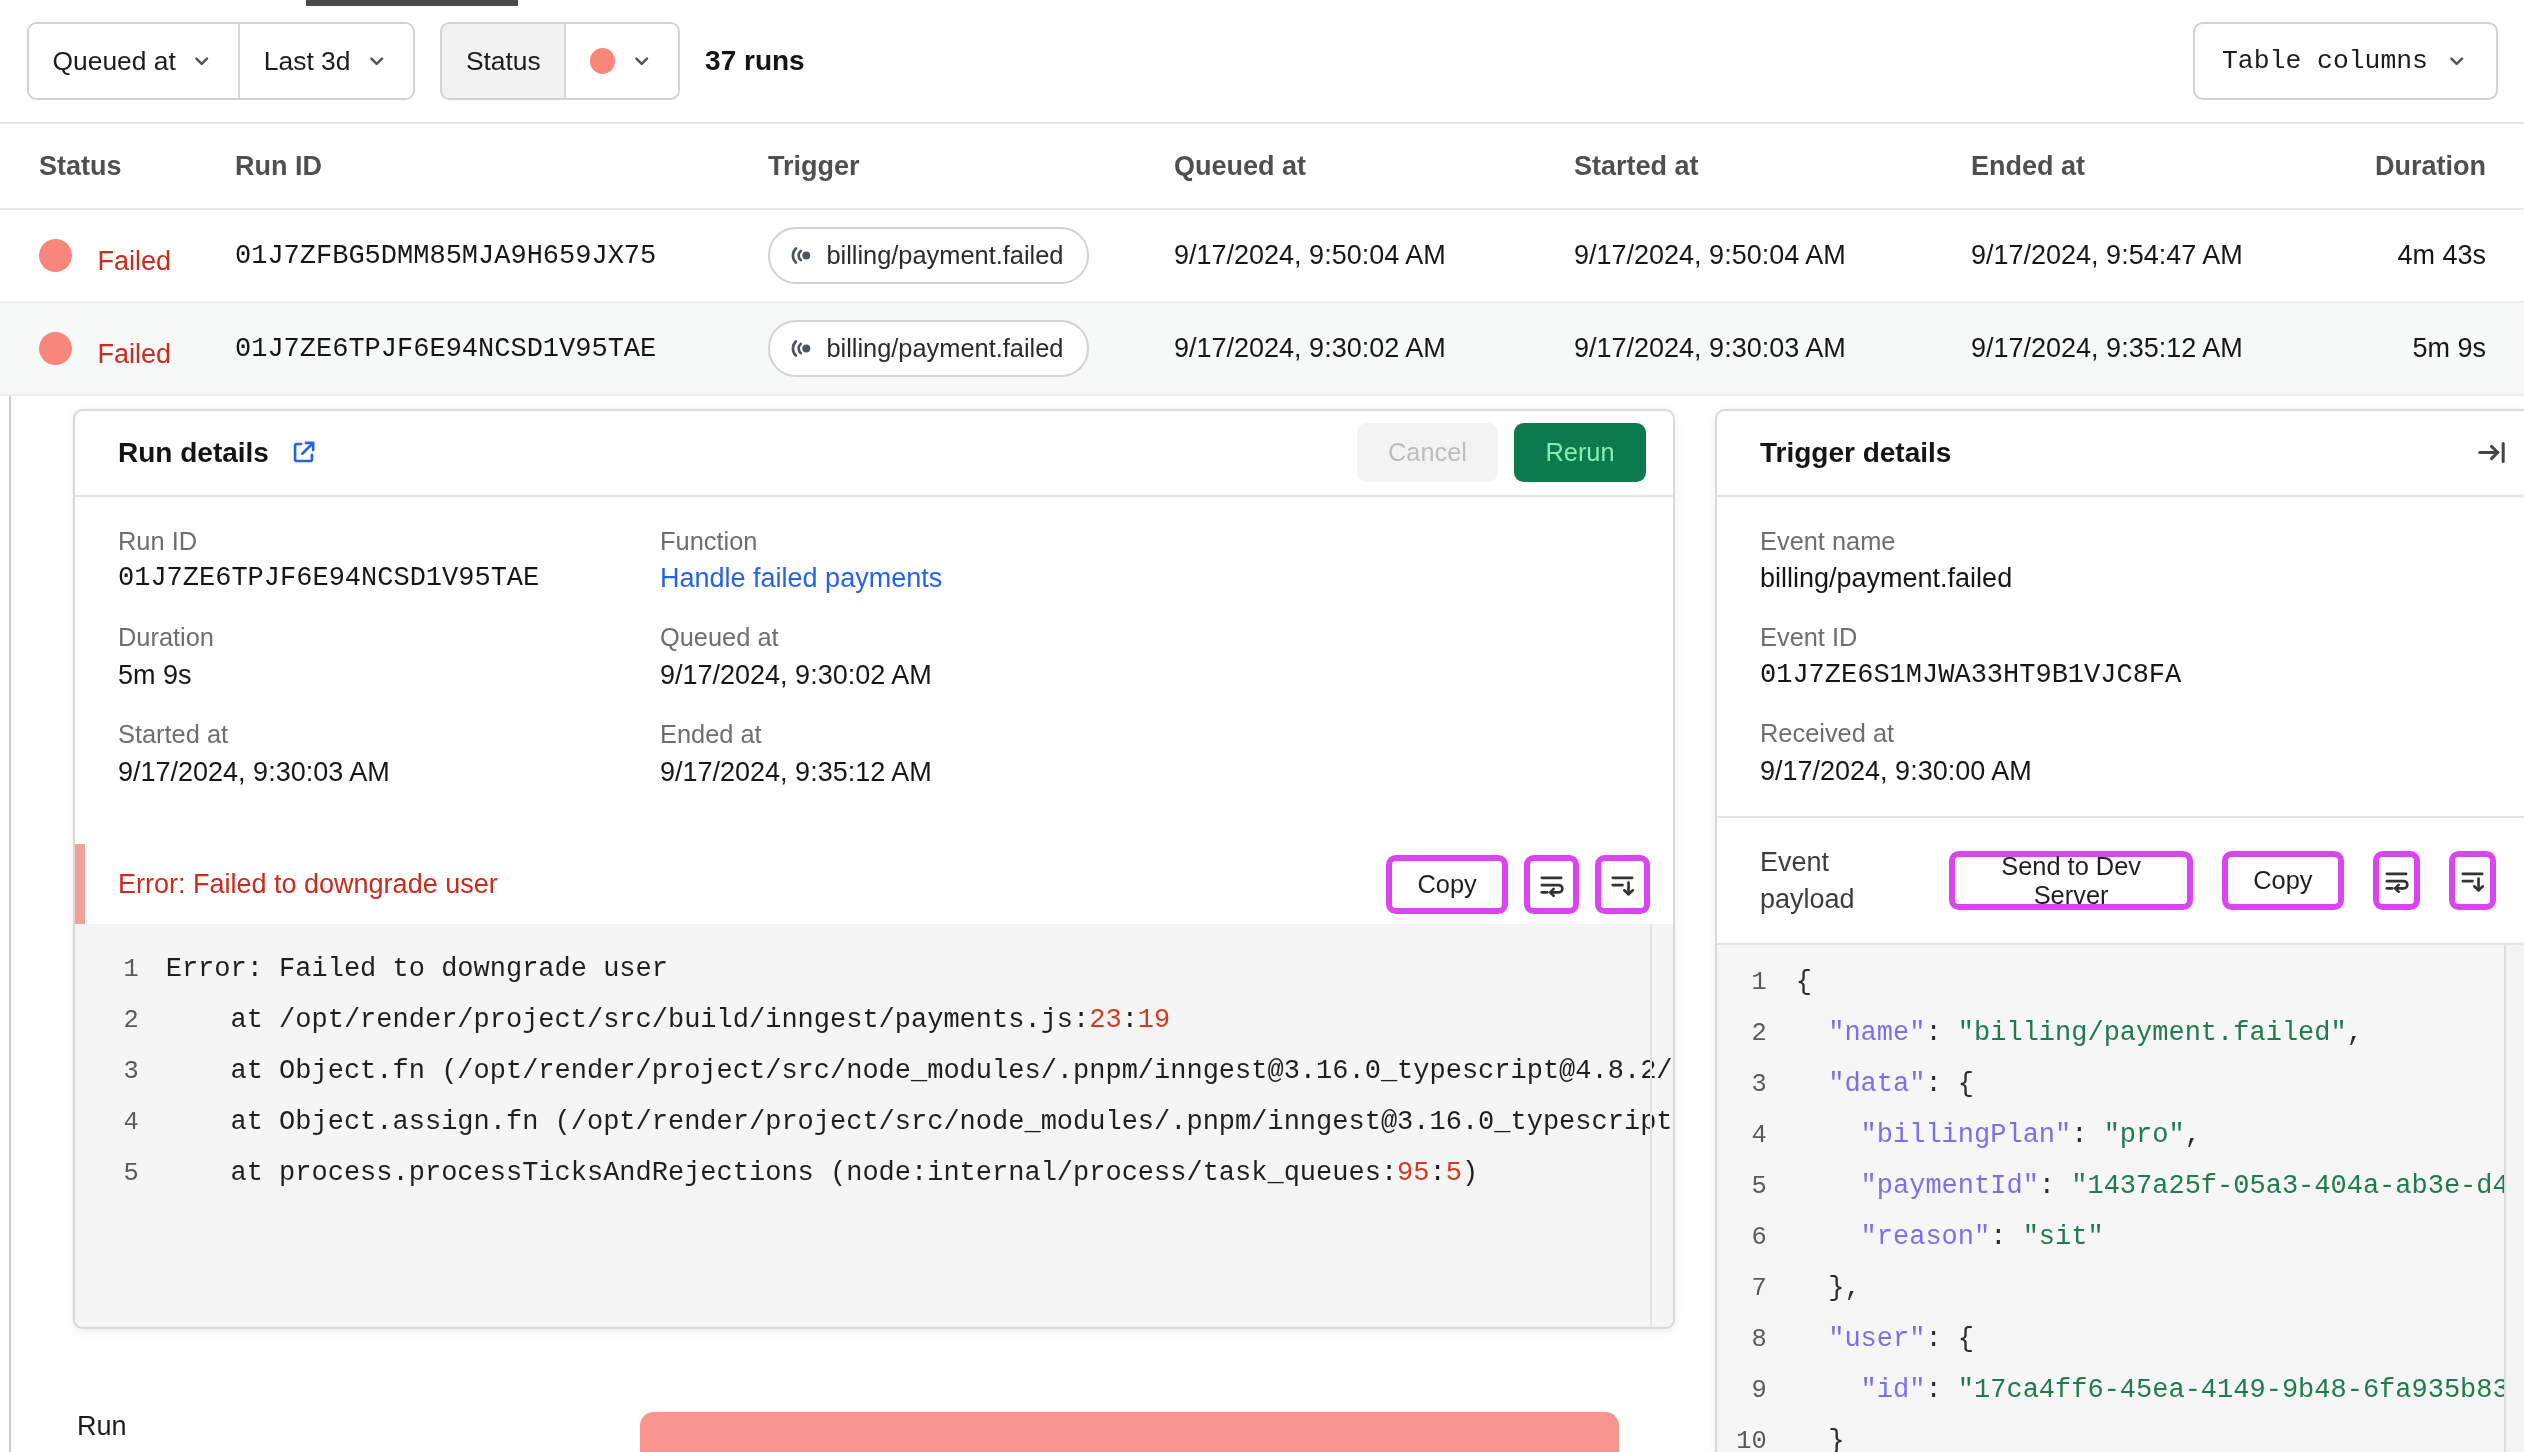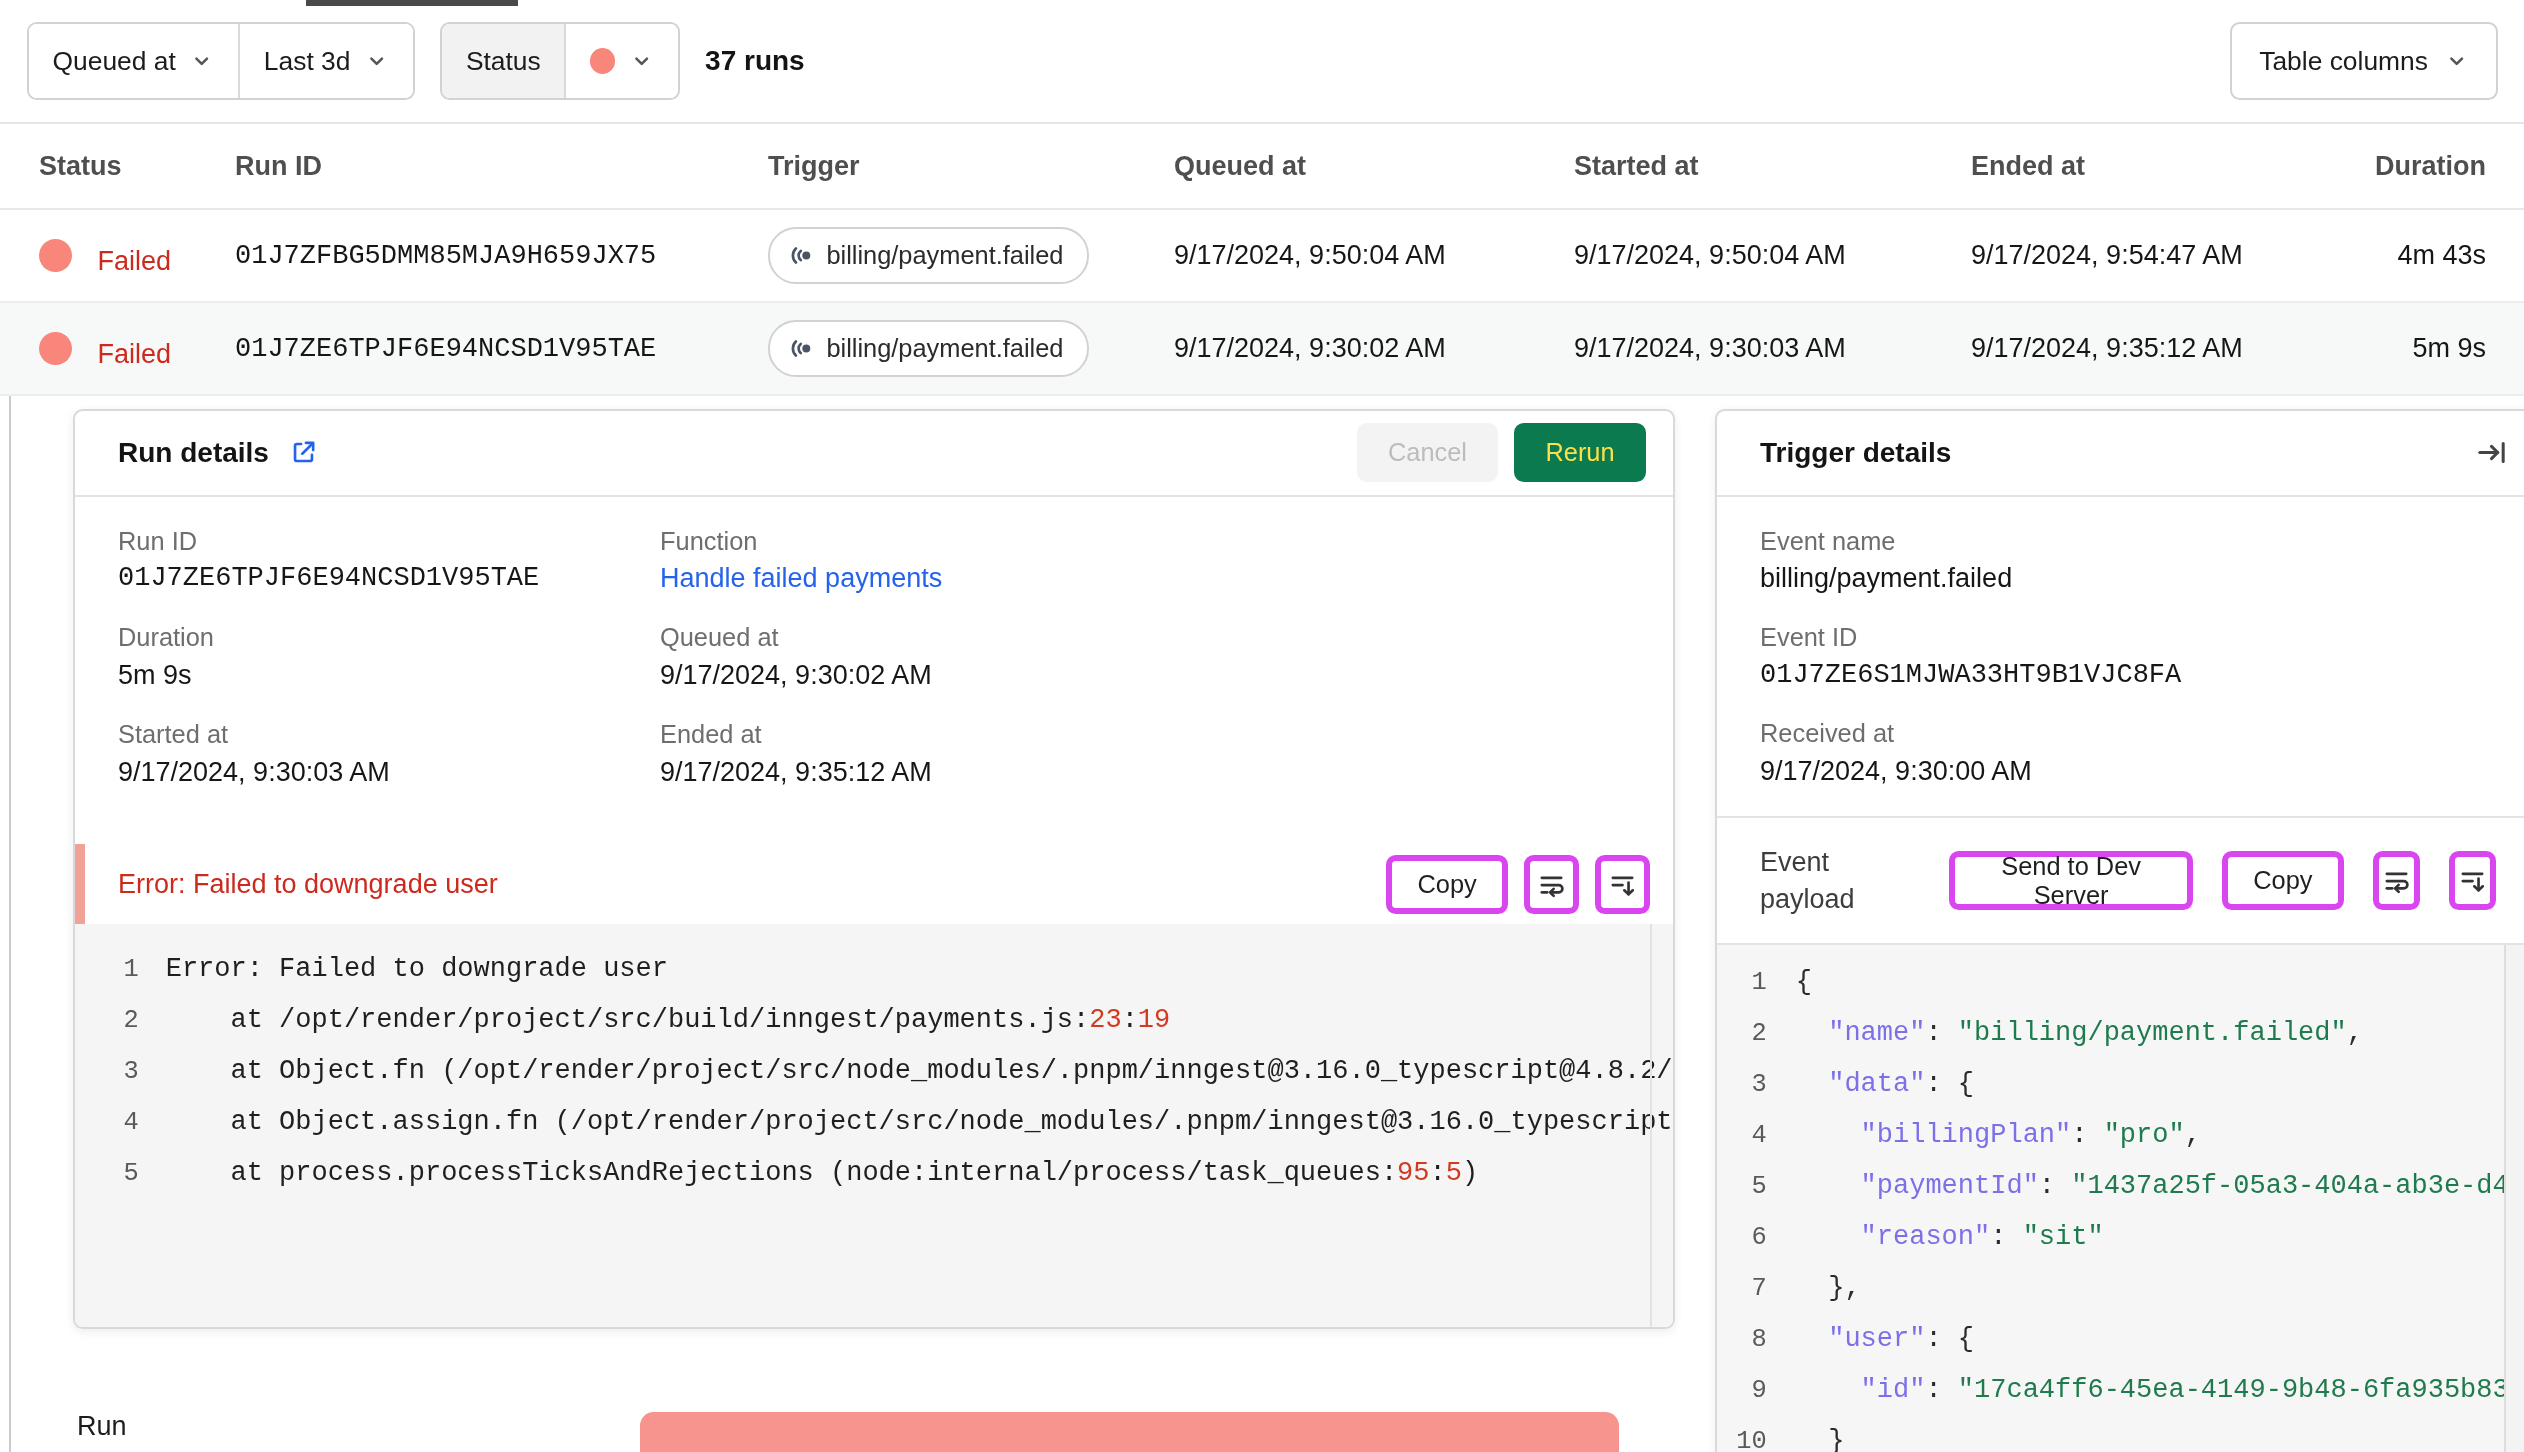--- a/index.html
+++ b/index.html
@@ -13,21 +13,21 @@
   .top-accent { position:absolute; top:0; left:306px; width:212px; height:5.9px; background:#4a4a4a; }
   .seg-group { display:flex; align-items:stretch; height:78px; border:2px solid #d2d2d2; border-radius:9.8px; overflow:hidden; background:#fff; }
   .seg { display:flex; align-items:center; gap:13.7px; padding:0 23.5px; font-size:26.4px; color:#1c1c1c; background:#fff; }
   .seg + .seg { border-left:2px solid #d9d9d9; }
   .seg.pressed { background:#f2f2f2; }
   .chev { width:25.4px; height:25.4px; flex:0 0 auto; }
   .dot { border-radius:50%; background:#F8867B; }
   .dot.sm { width:25.4px; height:25.4px; }
   .runs-count { font-size:28px; font-weight:600; color:#141414; }
   .table-columns-btn { margin-left:auto; height:78px; display:flex; align-items:center; gap:15.7px;
-    padding:3px 27px; border:2px solid #d2d2d2; border-radius:9.8px; background:#fff; font-size:26.4px; color:#1c1c1c; }
+    padding:3px 27px; border:2px solid #d2d2d2; border-radius:9.8px; background:#fff; font-size:26.4px; color:#1c1c1c;font-family:Liberation Mono, monospace; }
 
   
   .grid-row { display:grid; grid-template-columns:196px 533px 406px 400px 397px 401px 1fr;
     align-items:center; padding:0 39px; }
   .thead { height:86px; border-bottom:2px solid #e7e7e7; }
   .th { font-size:27px; font-weight:600; color:#4f4f4f; }
   .th.right, .td.right { text-align:right; }
   .trow { height:93px; border-bottom:2px solid #ededed; }
   .trow.selected { background:#f7f8f8; }
   .td { font-size:27px; color:#161616; }
@@ -48,21 +48,21 @@
 
   .card-header { height:86px; flex:0 0 auto; display:flex; align-items:center; padding:0 27px 0 43px;
     border-bottom:2px solid #e3e3e3; }
   .card-title { font-size:28px; font-weight:600; color:#141414; }
   .ext-link { width:29px; height:29px; margin-left:19.6px; }
   .hdr-actions { margin-left:auto; display:flex; align-items:center; gap:15.7px; }
   .btn { height:59px; display:inline-flex; align-items:center; justify-content:center; gap:9.8px;
     border-radius:9.8px; font-size:25.4px; border:6px solid #d946ef; background:#fff; color:#1f1f1f; padding:0 25.4px; }
   .btn.icon-only { width:55px; padding:0; }
   .btn.cancel { background:#f3f3f3; border-color:#f3f3f3; color:#bcbcbc; }
-  .btn.rerun { background:#0B7A4E; border-color:#0B7A4E; color:#fde047; }
+  .btn.rerun { background:#0B7A4E; border-color:#0B7A4E; color:#86efac; }
   .btn svg { width:29px; height:29px; }
   .collapse-icon { width:33px; height:33px; margin-left:auto; }
 
   .rd-grid { padding:30px 43px 0; display:grid; grid-template-columns:542px 1fr; row-gap:29px; }
   .f-label { font-size:25.4px; color:#6e6e6e; margin-bottom:7.8px; }
   .f-value { font-size:27px; color:#161616; }
   .f-value.link { color:#2563EB; cursor:pointer; }
 
   .error-header { margin-top:27px; height:80px; flex:0 0 auto; position:relative; display:flex; align-items:center;
     padding-left:43px; padding-right:23.5px; }

